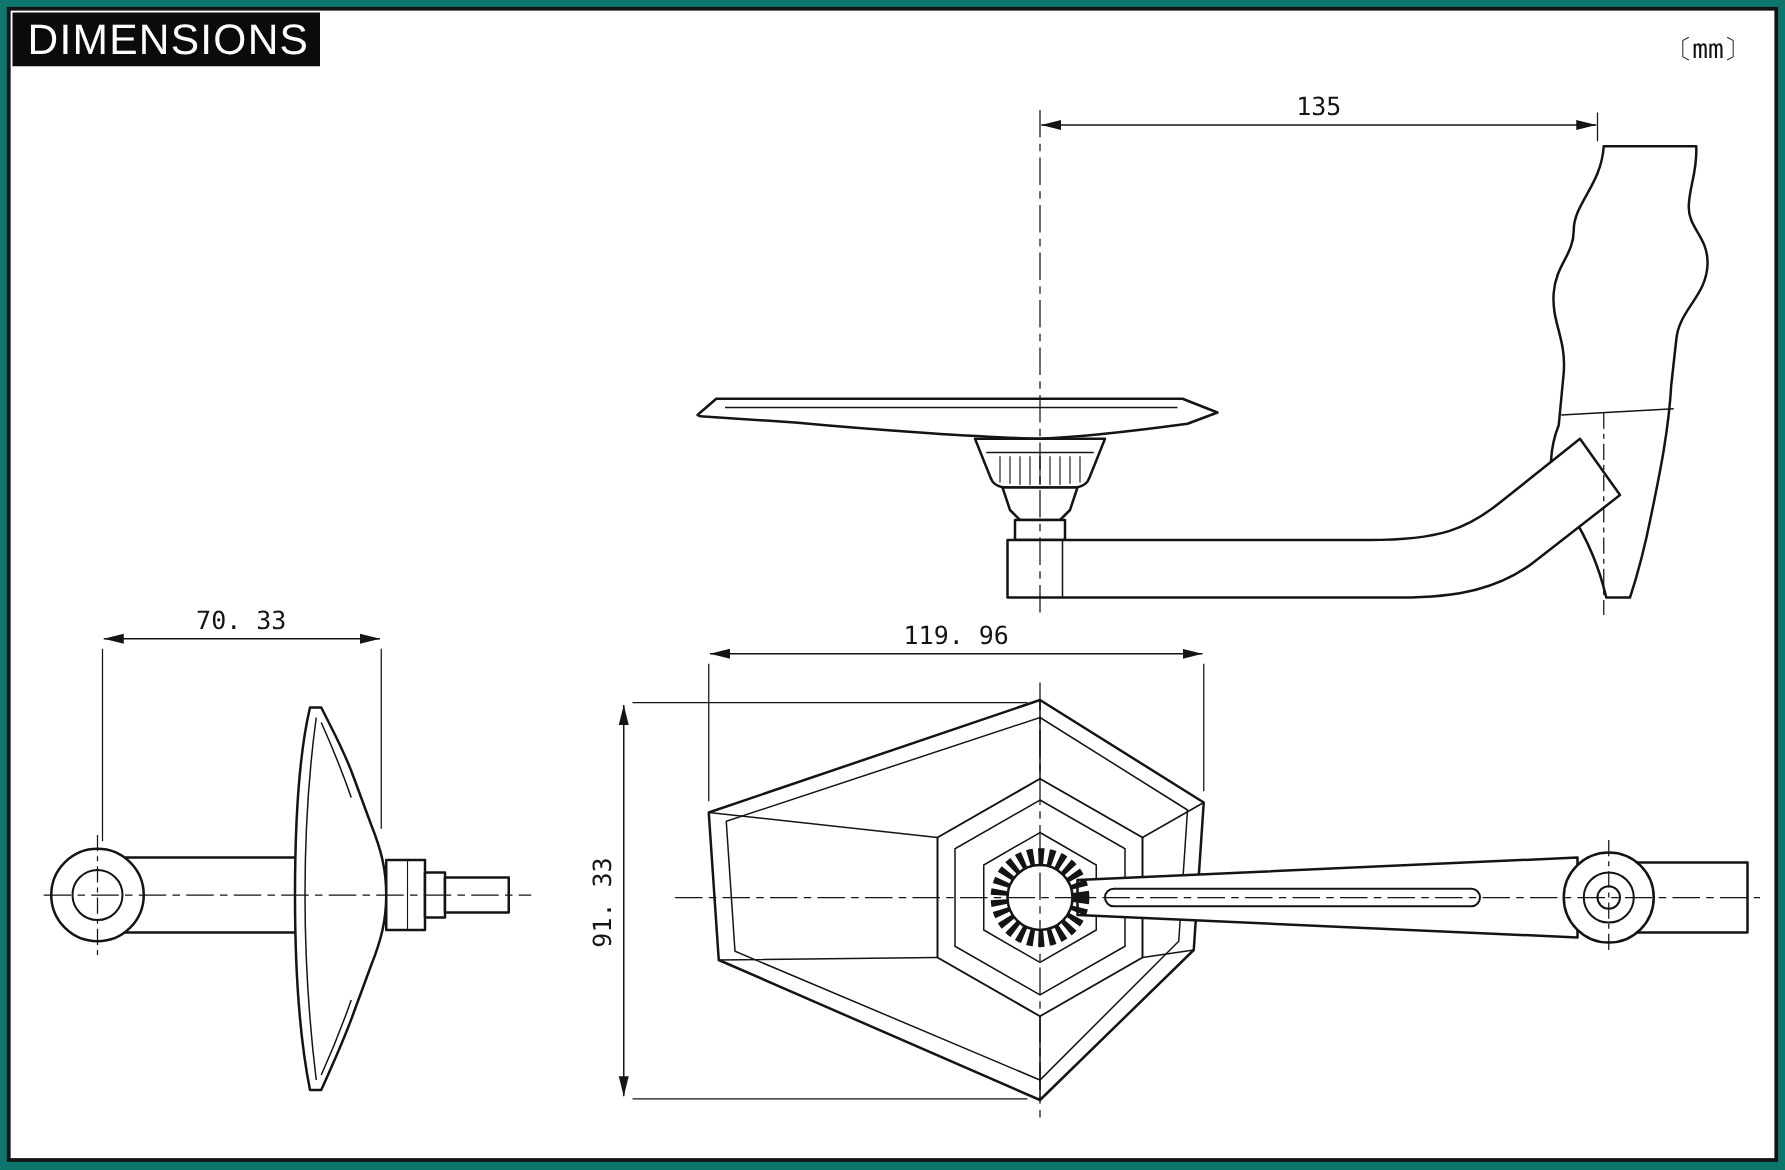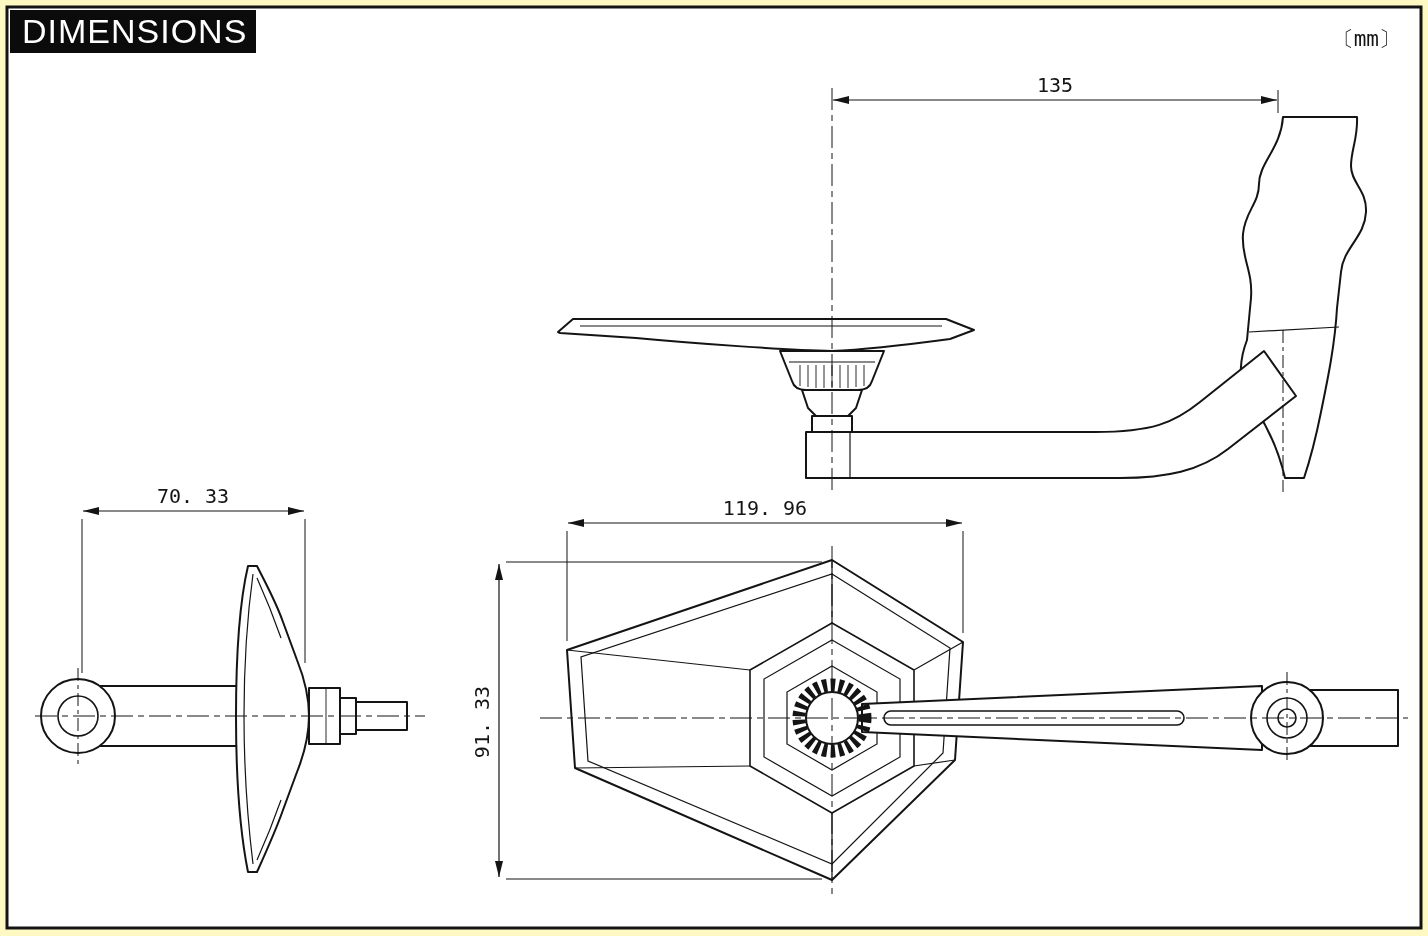--- a/index.html
+++ b/index.html
@@ -1,16 +1,16 @@
 <!DOCTYPE html>
 <html><head>
 <meta charset="utf-8">
 <style>
   html,body{margin:0;padding:0;background:#ffffff;}
-  .page{position:relative;width:1428px;height:936px;background:#fef9c3;font-family:"Liberation Sans",sans-serif;}
+  .page{position:relative;width:1428px;height:936px;background:#0f766e;font-family:"Liberation Sans",sans-serif;}
   svg{position:absolute;top:0;left:0;}
   
   .s2  {fill:#ffffff;stroke:#141414;stroke-width:2;stroke-linejoin:round;}
   .s2nf{fill:none;stroke:#141414;stroke-width:2;stroke-linejoin:round;}
   .s16 {fill:#ffffff;stroke:#141414;stroke-width:1.6;stroke-linejoin:round;}
   .s1  {fill:none;stroke:#141414;stroke-width:1.2;}
   .thin{fill:none;stroke:#141414;stroke-width:0.9;}
   .cl  {fill:none;stroke:#141414;stroke-width:1;stroke-dasharray:22 5 6 5;}
   .clS {fill:none;stroke:#141414;stroke-width:1;stroke-dasharray:13 4 4 4;}
   .dim {fill:none;stroke:#141414;stroke-width:1.2;}

